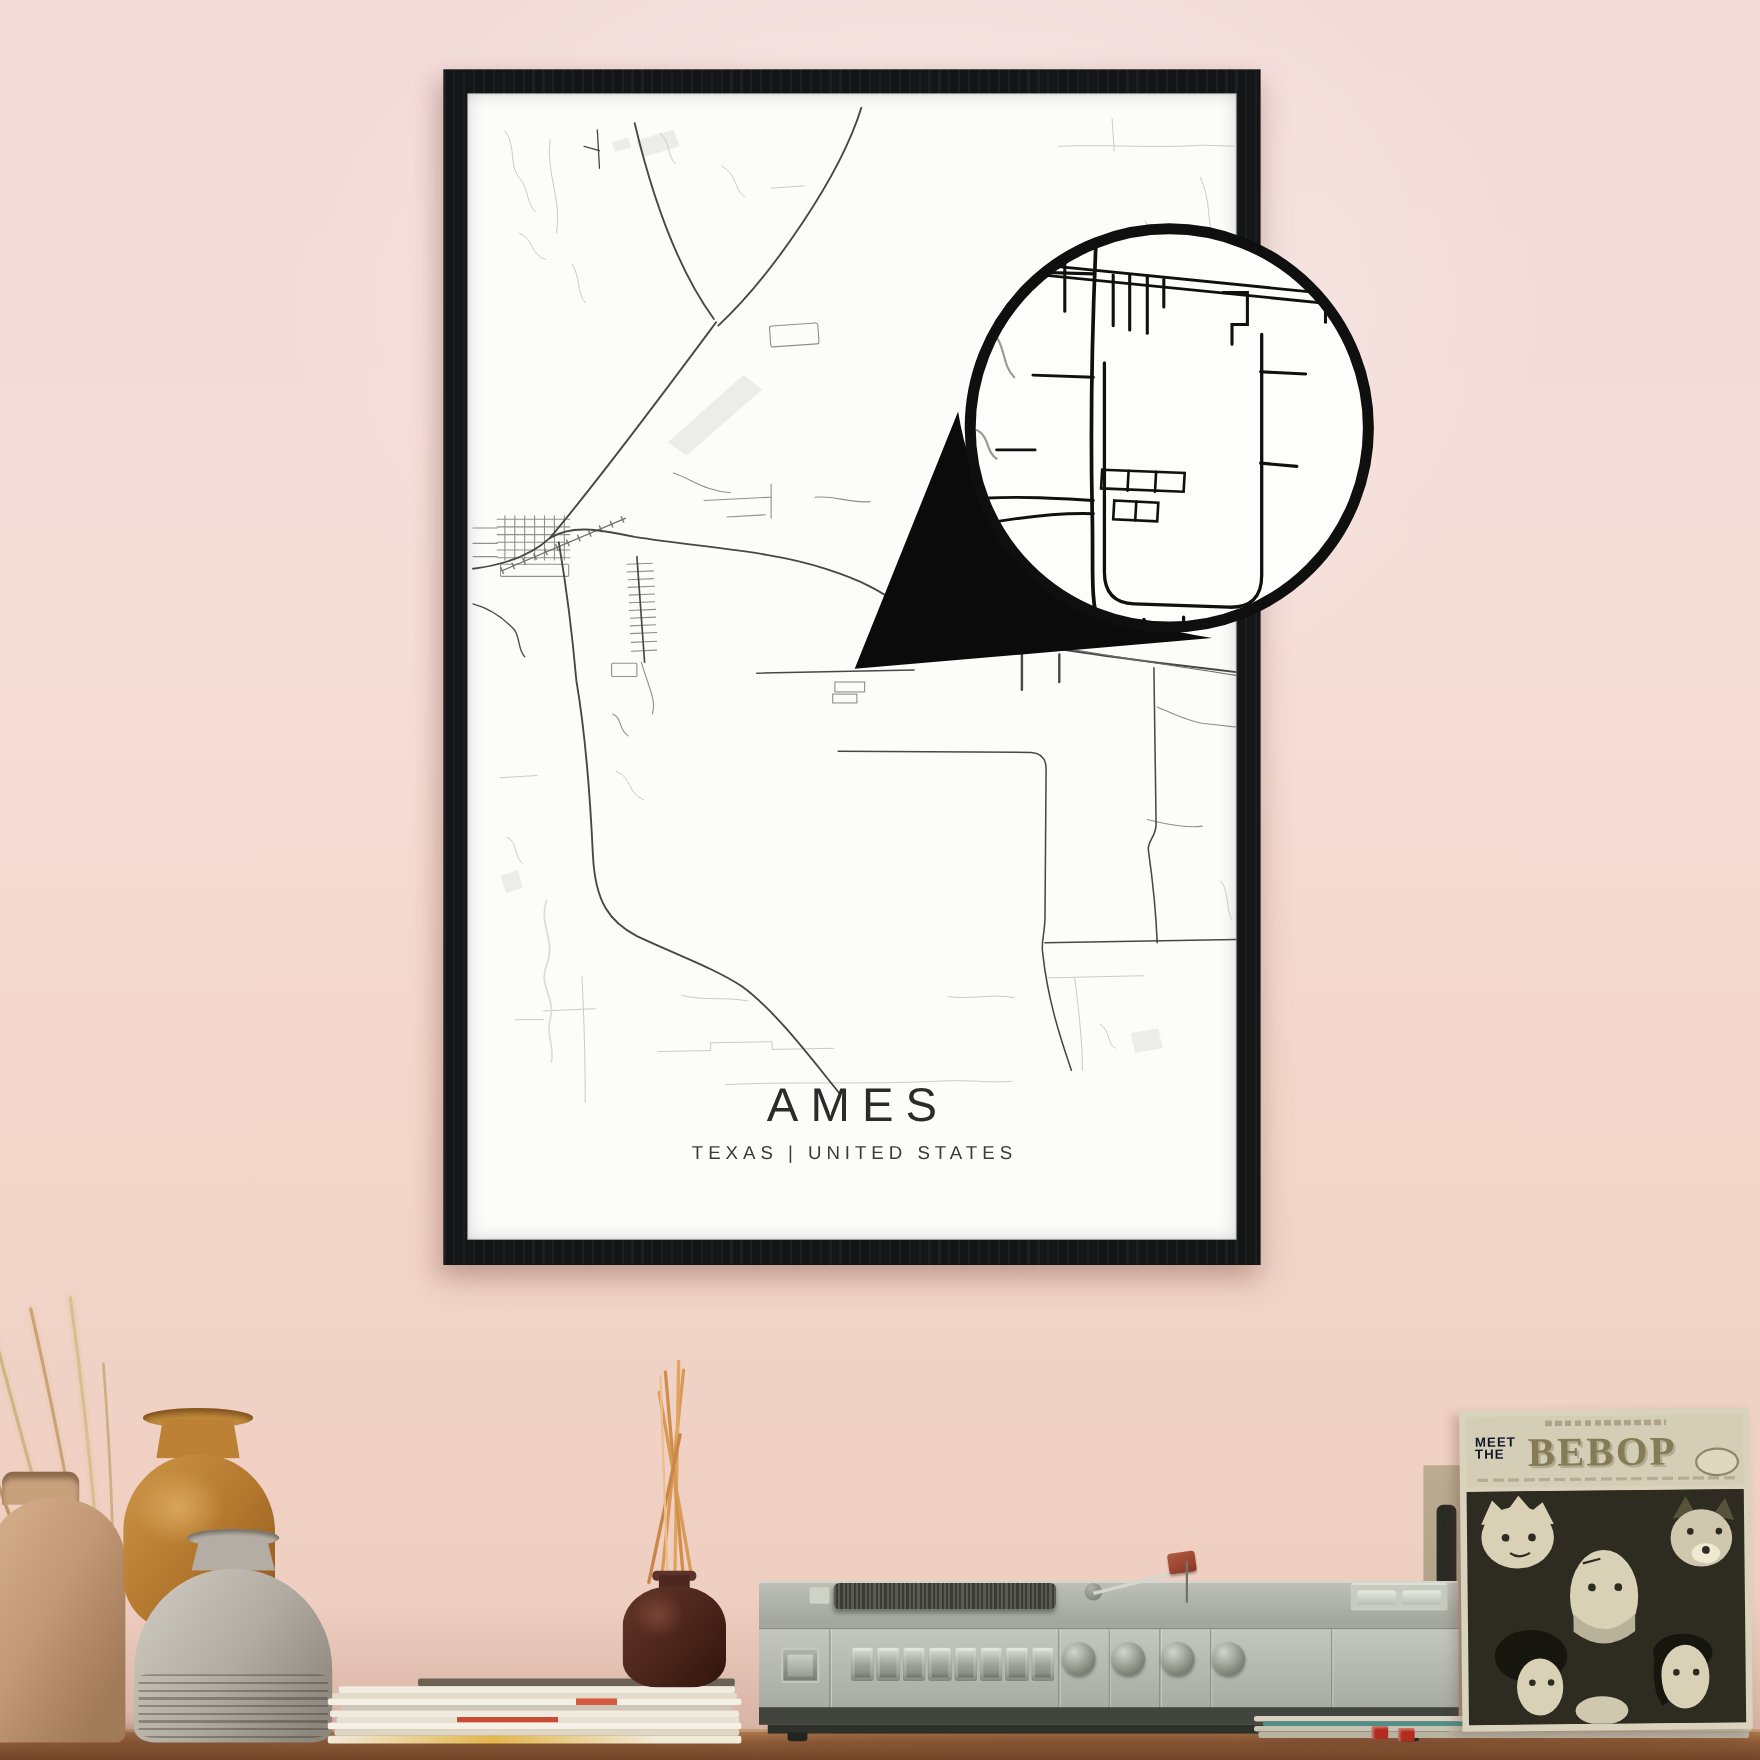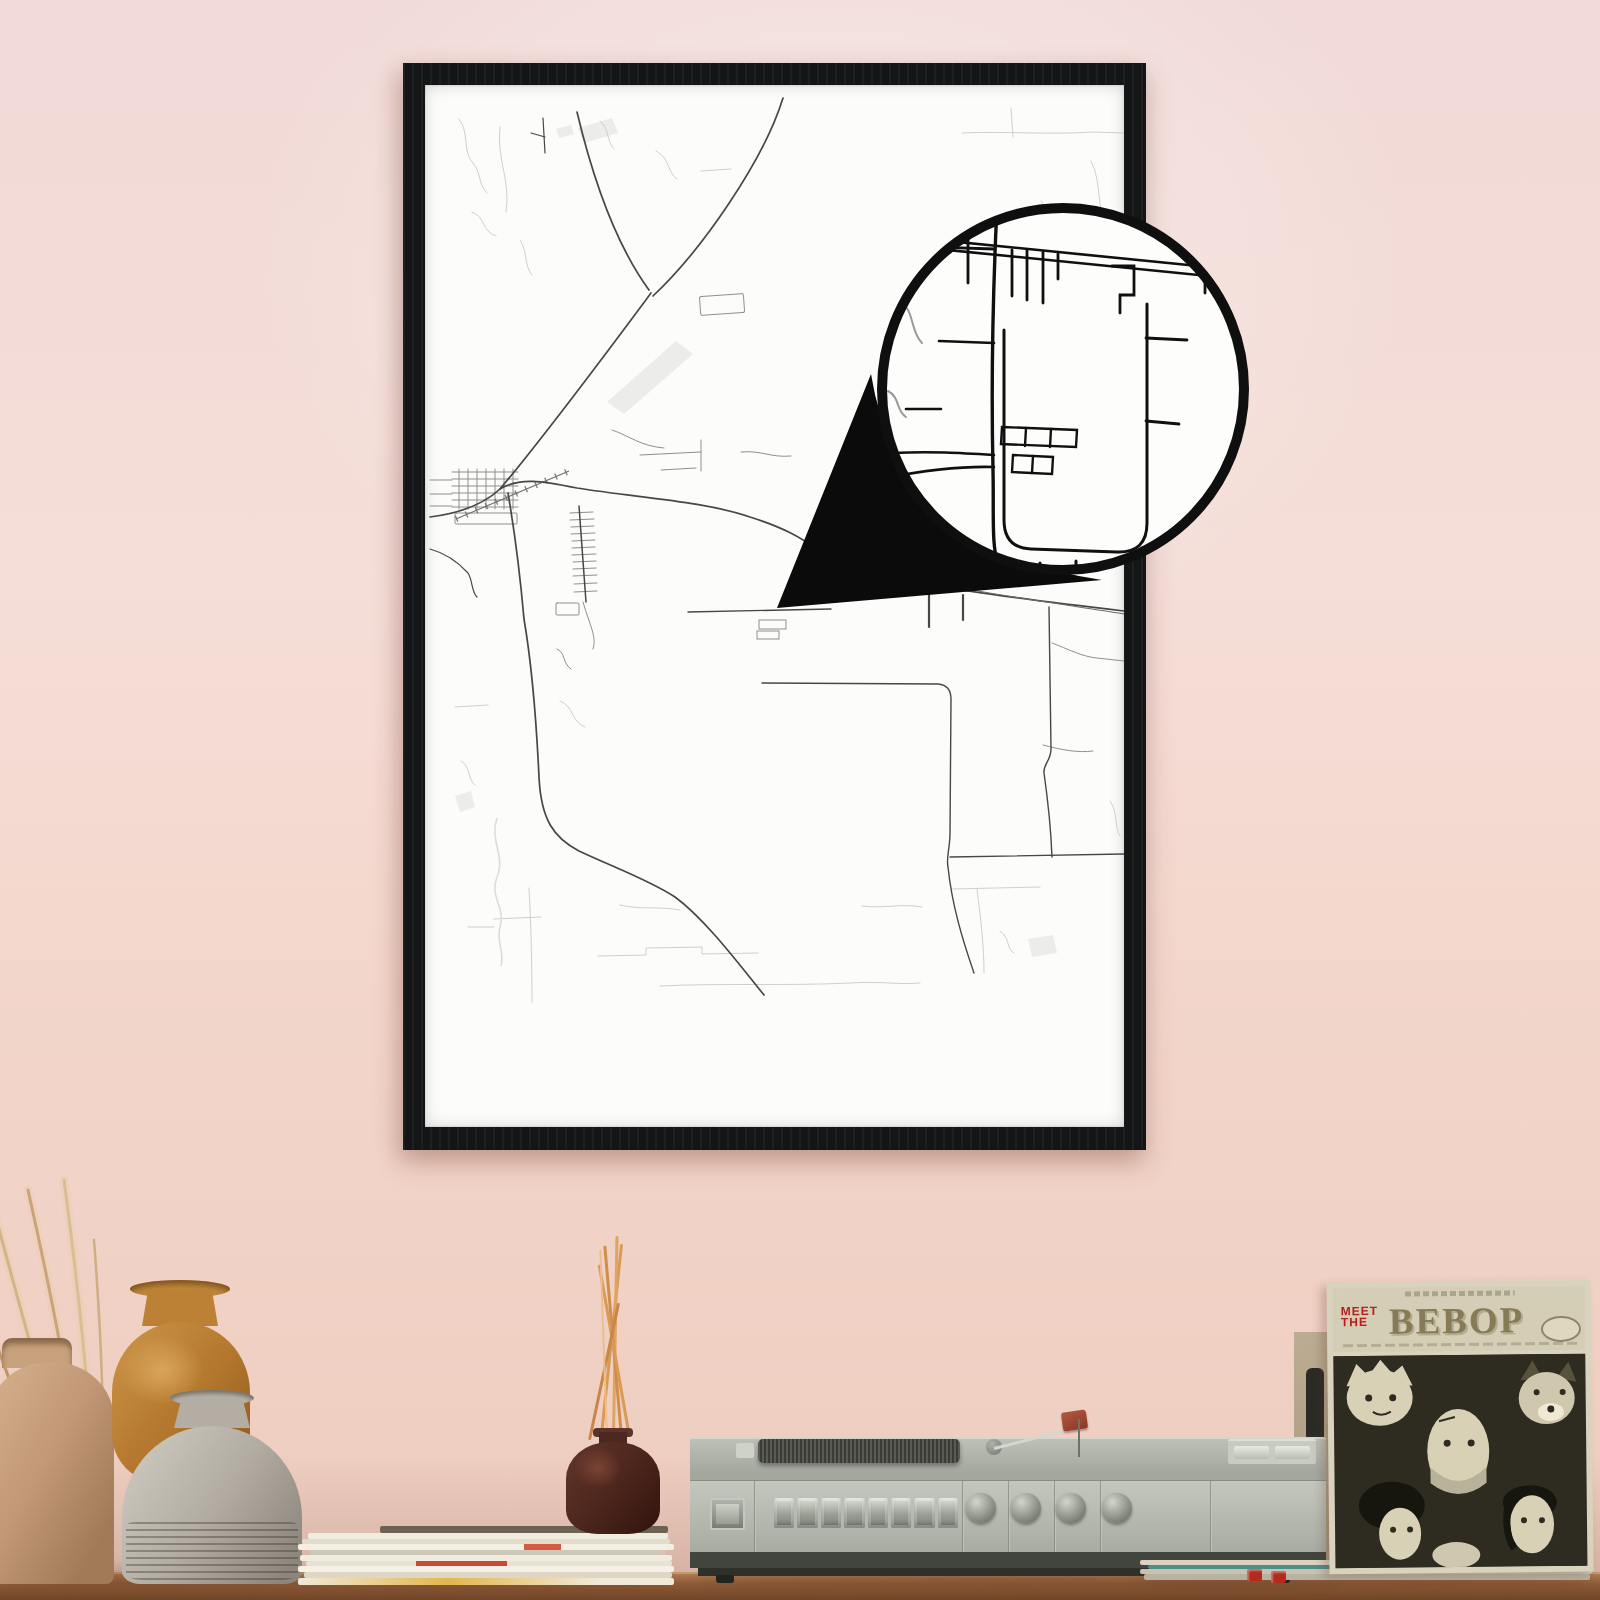--- a/index.html
+++ b/index.html
@@ -112,21 +112,21 @@
     background:linear-gradient(180deg,#bcad92,#a6977c);}
   .sleeve-figure{position:absolute;left:12px;top:36px;width:18px;height:92px;background:#2b2b26;
     border-radius:6px 6px 0 0;}
   .album{position:absolute;left:1328px;top:1281px;width:264px;height:292px;z-index:6;
     background:#d9d3bd;box-shadow:-6px 4px 10px rgba(90,50,40,.25);transform:rotate(-.6deg);
     padding:6px;box-sizing:border-box;}
   .album-band{position:relative;width:100%;height:64px;background:#d4ceb6;}
   .album-tinytext{position:absolute;left:72px;top:4px;width:110px;height:5px;
     background:repeating-linear-gradient(90deg,#9a9278 0 6px,rgba(0,0,0,0) 6px 9px);opacity:.7;}
   .album-meet{position:absolute;left:8px;top:18px;font-size:12px;line-height:11px;font-weight:700;
-    color:#b91c1c;letter-spacing:1px;}
+    color:#0f172a;letter-spacing:1px;}
   .album-title{position:absolute;left:56px;top:12px;font-family:"Liberation Serif",serif;
     font-size:37px;font-weight:700;color:#857b57;letter-spacing:2px;
     text-shadow:2px 2px 0 rgba(120,110,80,.35);white-space:nowrap;}
   .album-rule{position:absolute;left:10px;top:56px;right:8px;height:3px;
     background:repeating-linear-gradient(90deg,#9a9278 0 10px,rgba(0,0,0,0) 10px 14px);opacity:.55;}
   .album-badge{position:absolute;right:4px;top:30px;width:36px;height:22px;border:2px solid #8f8568;
     border-radius:50%;background:#ded8c0;}
   .album-art{position:absolute;left:6px;top:74px;right:6px;bottom:6px;background:#2e2c21;}
   
   .records-flat{position:absolute;left:1140px;top:1560px;width:452px;z-index:5;}
@@ -248,20 +248,22 @@
           <path d="M950,857 L1124,854" stroke-width="1.4"></path>
           <path d="M1049,607 L1051,749 C1051,761 1043,764 1044,773 C1048,801 1051,831 1052,857" stroke-width="1.4"></path>
           <path d="M929,593 L929,627" stroke-width="2.2"></path>
           <path d="M963,595 L963,620" stroke-width="2.2"></path>
           <path d="M543,118 L545,153" stroke-width="1.2"></path>
           <path d="M531,133 L545,137" stroke-width="1.2"></path>
           <path d="M430,549 C448,554 459,563 468,573 C473,581 471,591 477,597" stroke-width="1.2"></path>
         </g>
       </svg>
       <div class="poster-text">
+        <div class="poster-title">AMES</div>
+        <div class="poster-subtitle">TEXAS | UNITED STATES</div>
       </div>
     </div>
   </div>
 
   <svg class="loupe-svg" viewBox="740 168 530 452" xmlns="http://www.w3.org/2000/svg">
     <defs>
       <clipPath id="loupeclip">
           <circle cx="1063" cy="389" r="178"></circle>
         </clipPath>
     </defs>

